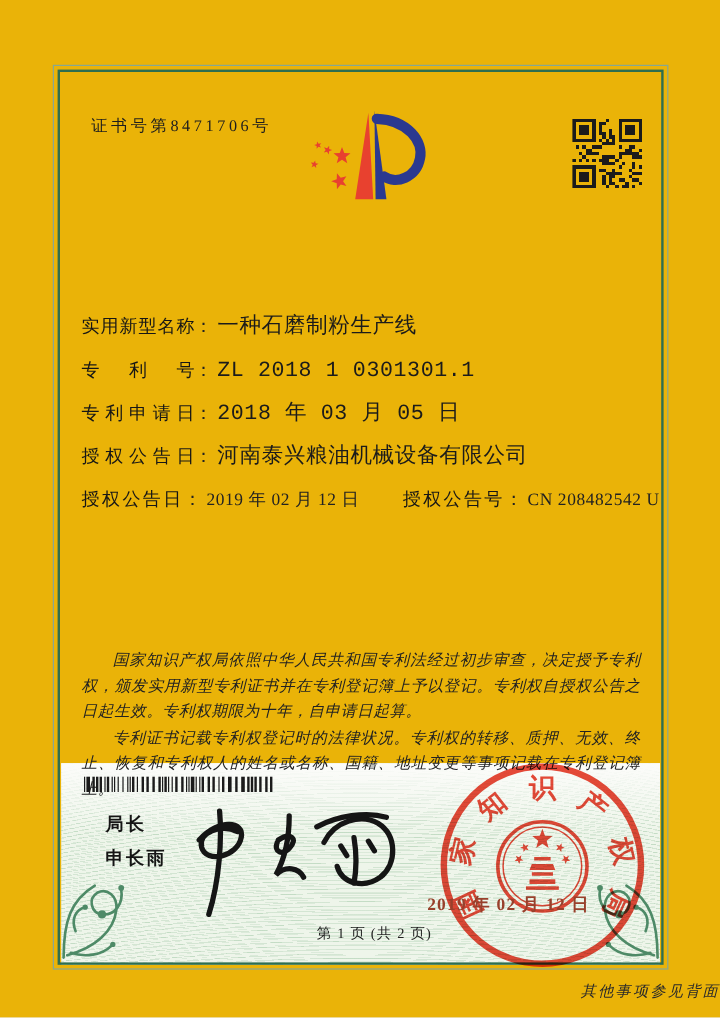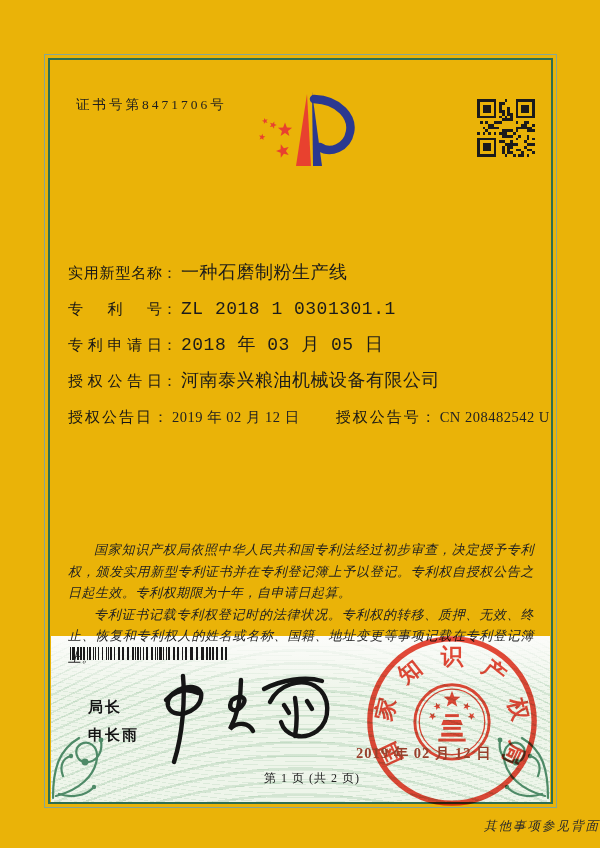--- a/index.html
+++ b/index.html
@@ -66,21 +66,21 @@
   
   .paragraphs{
     position:absolute;left:68px;top:511px;width:466px;
     font-size:13px;line-height:21.5px;letter-spacing:.5px;
     font-style:italic;color:#222;text-align:justify;margin-top:28px;
   }
   .paragraphs p{margin:0;text-indent:2em;}
   
   .barcode{position:absolute;left:70px;top:647px;width:158px;height:13px;}
   
-  .signer{position:absolute;left:88px;top:693px;font-size:15px;font-weight:bold;
+  .signer{position:absolute;left:88px;top:674px;font-size:15px;font-weight:bold;
     line-height:28px;color:#151515;letter-spacing:2px;z-index:3;}
   .signature{position:absolute;left:148px;top:668px;width:200px;height:102px;z-index:3;}
   
   .seal{position:absolute;left:363px;top:632px;width:178px;height:178px;
     mix-blend-mode:multiply;opacity:.95;z-index:4;}
   .seal-char{font-size:23px;font-weight:bold;fill:var(--seal-red);text-anchor:middle;
     font-family:"Liberation Serif","DejaVu Serif",serif;}
   .seal-date{position:absolute;left:356px;top:744px;font-size:14.5px;letter-spacing:1px;
     color:var(--date-red);font-weight:bold;z-index:5;}
   

